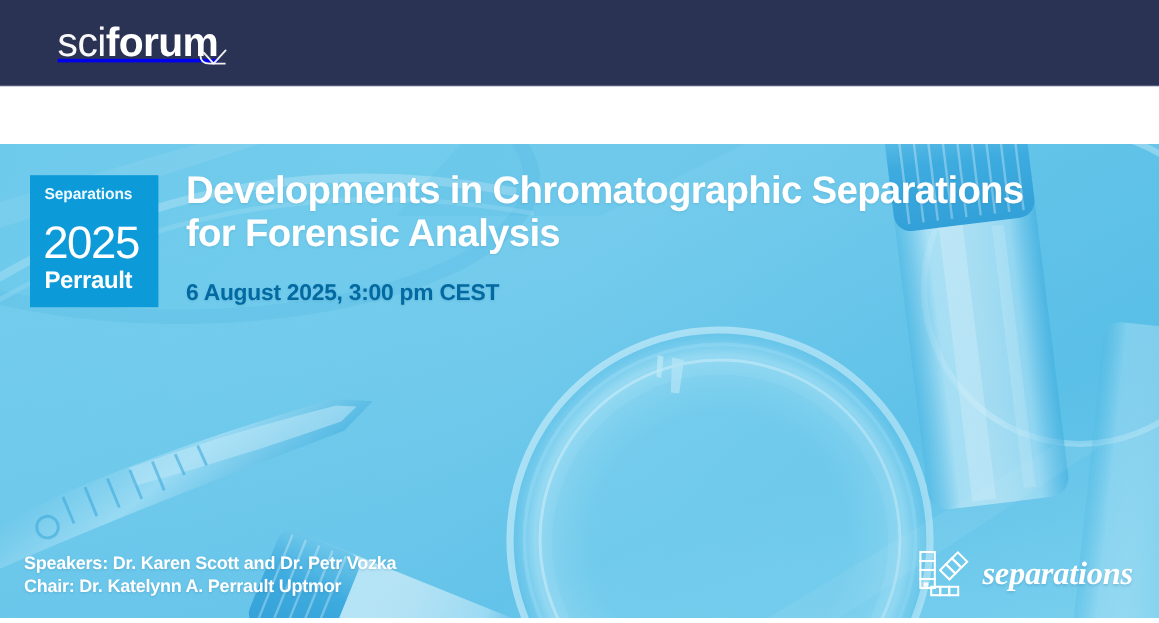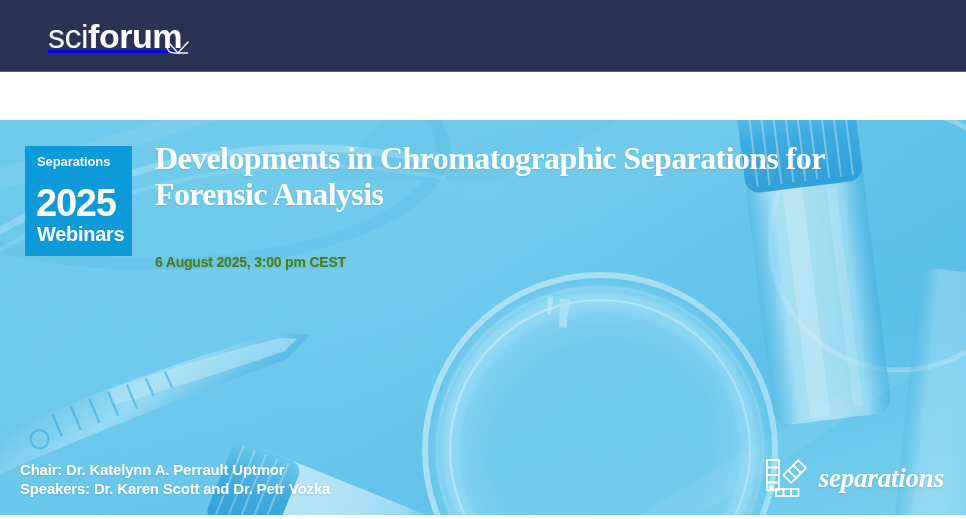--- a/index.html
+++ b/index.html
@@ -62,41 +62,40 @@
     background:#0d9ad8;
     color:#ffffff;
     padding:8px 0 0 0;
     text-align:left;
   }
   .year-badge .bdg-journal {
     font-size:13px; font-weight:700; line-height:15px;
     padding-left:12px; letter-spacing:-0.1px; color:#eef9ff;
   }
   .year-badge .bdg-year {
-    font-size:38px; font-weight:700; line-height:40px;
+    font-size:38px; font-weight:400; line-height:40px;
     padding-left:11px; margin-top:14px; letter-spacing:-1.2px; color:#ffffff;
   }
   .year-badge .bdg-kind {
     font-size:20px; font-weight:700; line-height:22px;
     padding-left:12px; letter-spacing:-0.3px; color:#ffffff;
   }
 
   
   .hero-copy { position:absolute; left:155px; top:140px; width:700px; }
   .hero-title {
     color:#ffffff; font-weight:700;
     font-size:32px; line-height:36px;
     letter-spacing:-0.6px;
     text-shadow:0 1px 2px rgba(40,110,150,.18);
-    font-family:Liberation Serif, serif;
   }
   .hero-date {
-    margin-top:39px;
-    color:#4d7c0f; font-weight:700;
-    font-size:14px; line-height:22px;
+    margin-top:22px;
+    color:#0369a1; font-weight:700;
+    font-size:19px; line-height:22px;
     letter-spacing:-0.2px;
     text-shadow:0 1px 2px rgba(40,110,150,.18);
   }
 
   
   .people {
     position:absolute; left:20px; bottom:17px;
     color:#ffffff; font-weight:700;
     font-size:15px; line-height:19px;
     letter-spacing:-0.2px;
@@ -275,29 +274,29 @@
             </g>
             <rect x="5.6" y="28.4" width="4" height="3.6" fill="#ffffff"></rect>
           </svg>
         </span>
         <span class="journal-name">separations</span>
       </div>
 
     </div>
 
     <div class="people">
+      <div>Speakers: Dr. Karen Scott and Dr. Petr Vozka</div>
       <div>Chair: Dr. Katelynn A. Perrault Uptmor</div>
-      <div>Speakers: Dr. Karen Scott and Dr. Petr Vozka</div>
     </div>
   </div>
 
   <div class="year-badge">
     <div class="bdg-journal">Separations</div>
     <div class="bdg-year">2025</div>
-    <div class="bdg-kind">Webinars</div>
+    <div class="bdg-kind">Perrault</div>
   </div>
 
   <div class="hero-copy">
     <h1 class="hero-title">Developments in Chromatographic Separations for Forensic Analysis</h1>
     <div class="hero-date">6 August 2025, 3:00 pm CEST</div>
   </div>
 
 </div>
 
 </body></html>

